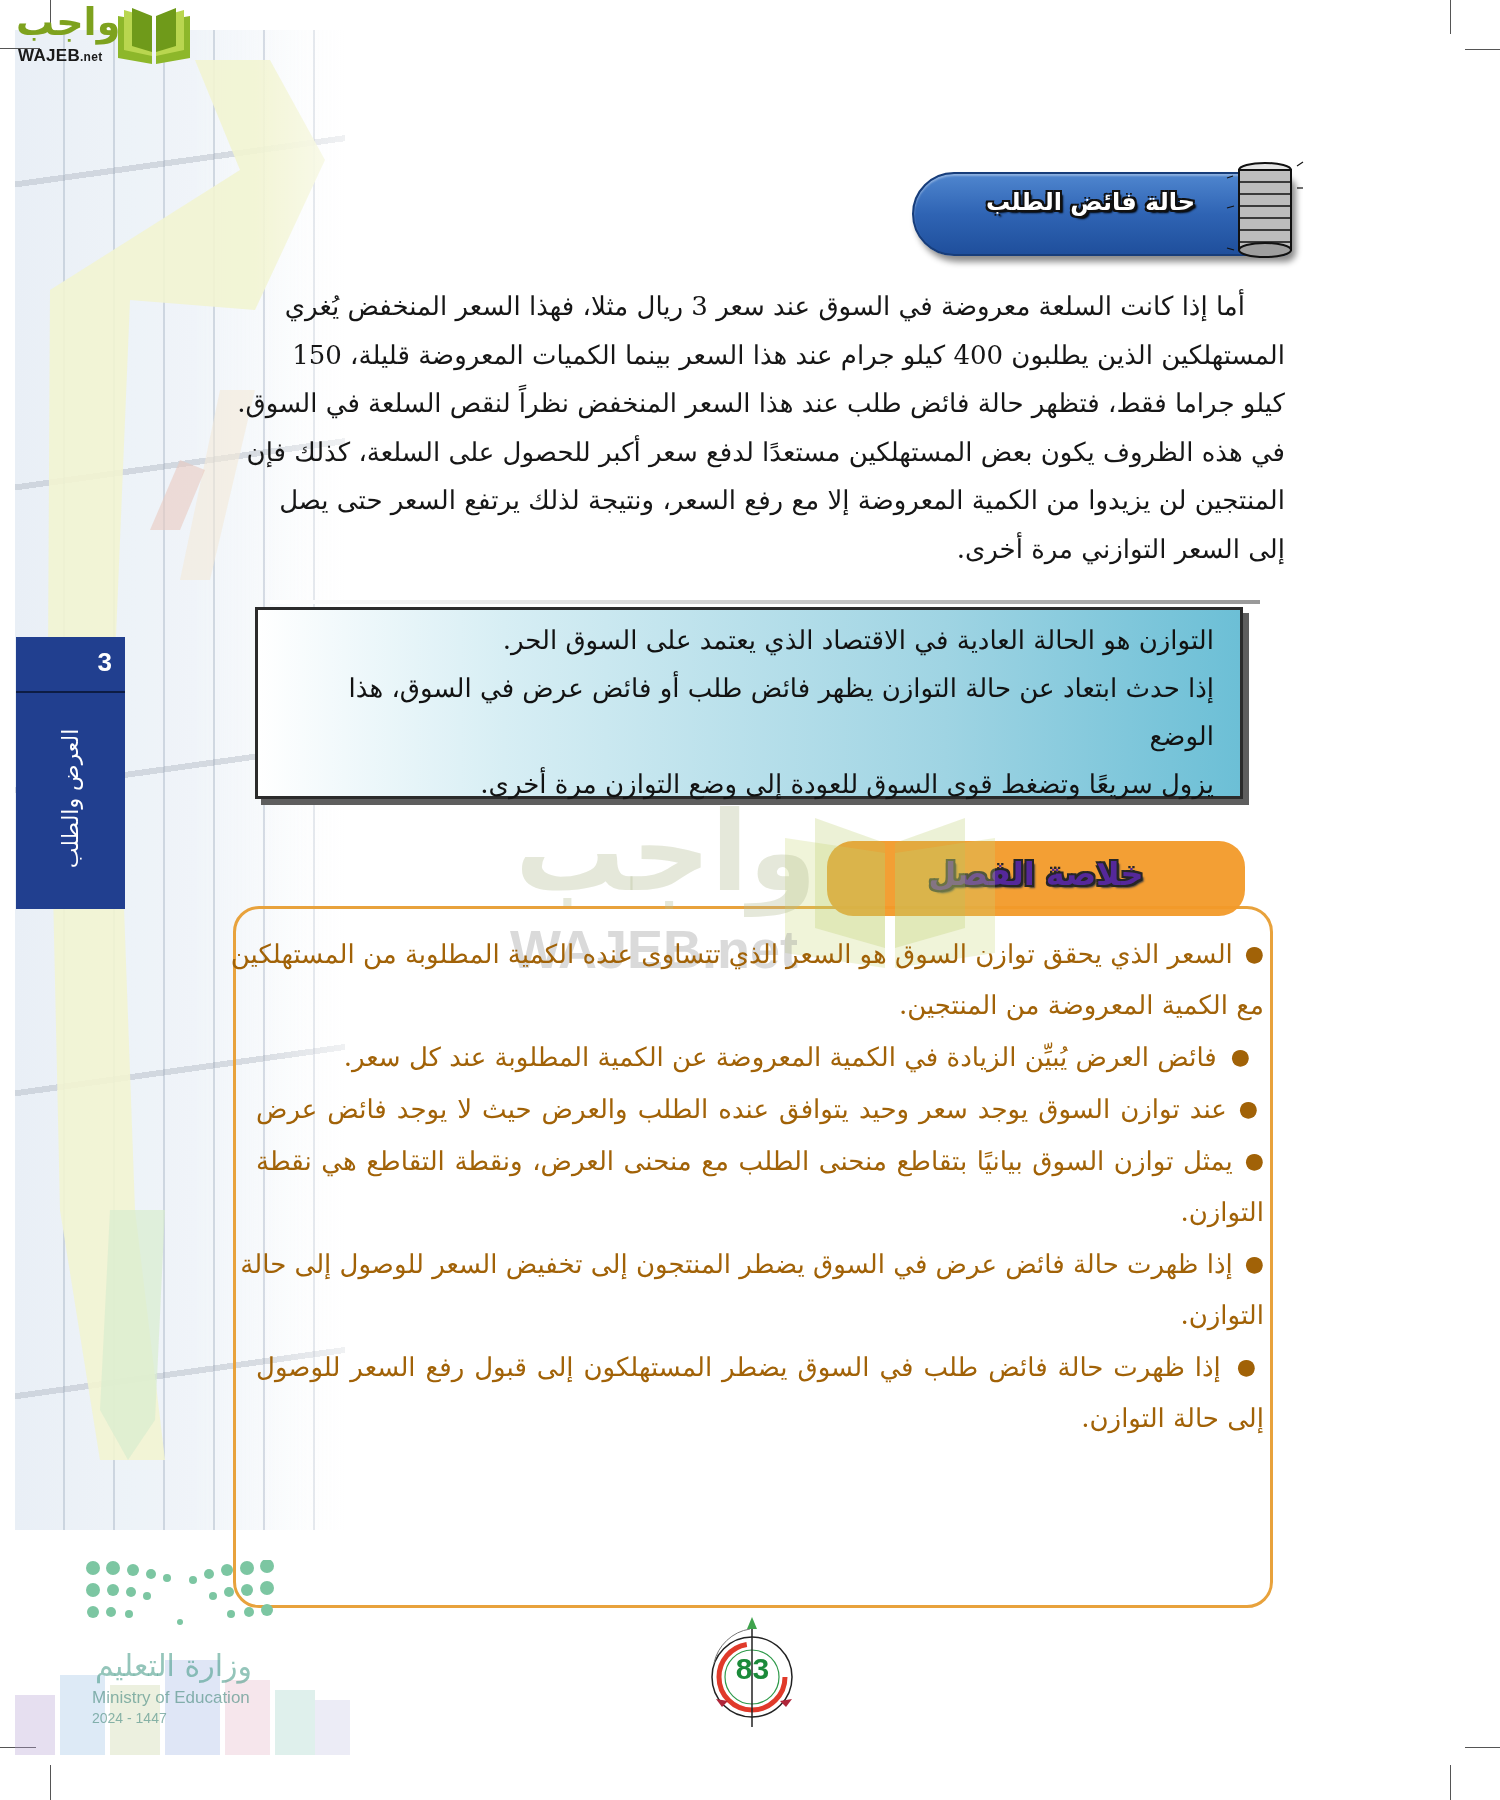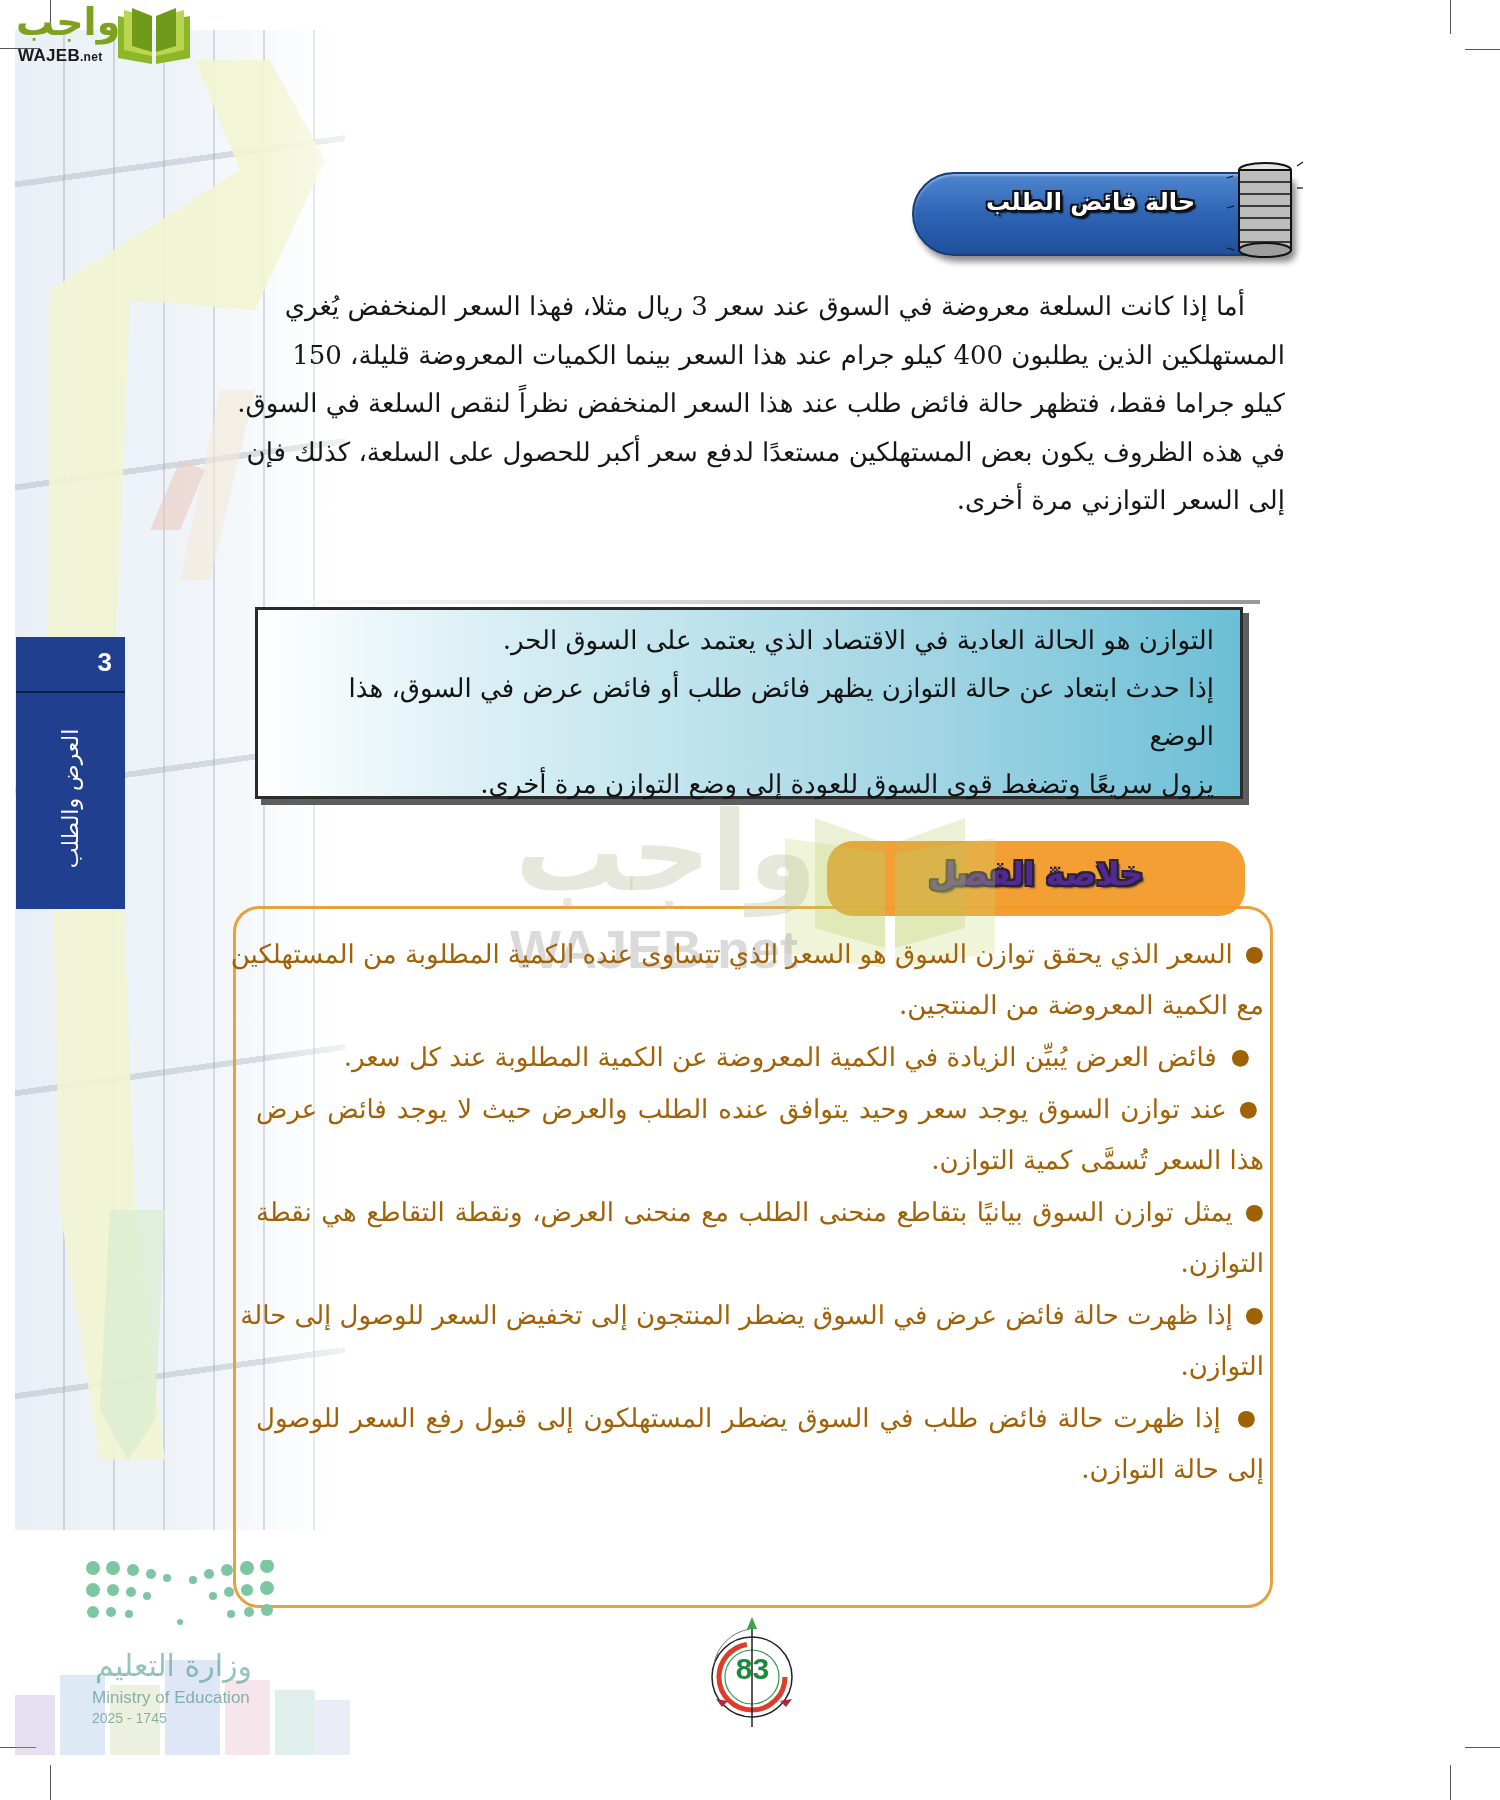--- a/index.html
+++ b/index.html
@@ -180,20 +180,21 @@
       <line x1="72" y1="30" x2="78" y2="30"></line>
     <line x1="2" y1="90" x2="9" y2="92"></line>
   </g>
 </svg>
 
 <div class="para">
   <span class="line" style="padding-right:40px;">أما إذا كانت السلعة معروضة في السوق عند سعر 3 ريال مثلا، فهذا السعر المنخفض يُغري</span>
   <span class="line">المستهلكين الذين يطلبون 400 كيلو جرام عند هذا السعر بينما الكميات المعروضة قليلة، 150</span>
   <span class="line">كيلو جراما فقط، فتظهر حالة فائض طلب عند هذا السعر المنخفض نظراً لنقص السلعة في السوق.</span>
   <span class="line">في هذه الظروف يكون بعض المستهلكين مستعدًا لدفع سعر أكبر للحصول على السلعة، كذلك فإن</span>
+  <span class="line">المنتجين لن يزيدوا من الكمية المعروضة إلا مع رفع السعر، ونتيجة لذلك يرتفع السعر حتى يصل</span>
   <span class="line">إلى السعر التوازني مرة أخرى.</span>
 </div>
 
 <div class="info-box-top"></div>
 <div class="info-box">
   <div>التوازن هو الحالة العادية في الاقتصاد الذي يعتمد على السوق الحر.</div>
   <div>إذا حدث ابتعاد عن حالة التوازن يظهر فائض طلب أو فائض عرض في السوق، هذا الوضع</div>
   <div>يزول سريعًا وتضغط قوى السوق للعودة إلى وضع التوازن مرة أخرى.</div>
 </div>
 
@@ -224,21 +225,20 @@
 <ul class="sum-list">
   <li>
     <span class="bline"><span class="bullet">●</span><span>السعر الذي يحقق توازن السوق هو السعر الذي تتساوى عنده الكمية المطلوبة من المستهلكين</span></span>
     <span class="bline last">مع الكمية المعروضة من المنتجين.</span>
   </li>
   <li>
     <span class="bline last"><span class="bullet" style="margin-right:14px;margin-left:14px;">●</span><span>فائض العرض يُبيِّن الزيادة في الكمية المعروضة عن الكمية المطلوبة عند كل سعر.</span></span>
   </li>
   <li>
     <span class="bline"><span class="bullet" style="margin-right:6px;">●</span><span>عند توازن السوق يوجد سعر وحيد يتوافق عنده الطلب والعرض حيث لا يوجد فائض عرض</span></span>
-    <span class="bline last">هذا السعر تُسمَّى كمية التوازن.</span>
   </li>
   <li>
     <span class="bline"><span class="bullet">●</span><span>يمثل توازن السوق بيانيًا بتقاطع منحنى الطلب مع منحنى العرض، ونقطة التقاطع هي نقطة</span></span>
     <span class="bline last">التوازن.</span>
   </li>
   <li>
     <span class="bline"><span class="bullet">●</span><span>إذا ظهرت حالة فائض عرض في السوق يضطر المنتجون إلى تخفيض السعر للوصول إلى حالة</span></span>
     <span class="bline last">التوازن.</span>
   </li>
   <li>
@@ -281,21 +281,21 @@
         <circle cx="26" cy="52" r="5"></circle>
         <circle cx="44" cy="54" r="4"></circle>
         <circle cx="182" cy="50" r="6"></circle>
         <circle cx="164" cy="52" r="5"></circle>
         <circle cx="146" cy="54" r="4"></circle>
         <circle cx="95" cy="62" r="3"></circle>
     </g>
   </svg>
   <span class="ministry-ar">وزارة التعليم</span>
   <span class="ministry-en">Ministry of Education</span>
-  <span class="ministry-year">2025 - 1745</span>
+  <span class="ministry-year">2024 - 1447</span>
 </div>
 
 <div class="page-num">
   <svg width="105" height="115" viewBox="0 0 105 115">
     <circle cx="52" cy="62" r="40" fill="none" stroke="#222" stroke-width="1.5"></circle>
     <circle cx="52" cy="62" r="33" fill="none" stroke="#e03a2a" stroke-width="5" stroke-dasharray="150 60"></circle>
     <circle cx="52" cy="62" r="27" fill="none" stroke="#2f9a4a" stroke-width="1.2"></circle>
     <path d="M14 48 A44 44 0 0 1 50 14" fill="none" stroke="#777" stroke-width="1"></path>
     <line x1="52" y1="8" x2="52" y2="112" stroke="#222" stroke-width="1.5"></line>
     <polygon points="52,2 47,14 57,14" fill="#3fa34d"></polygon>

